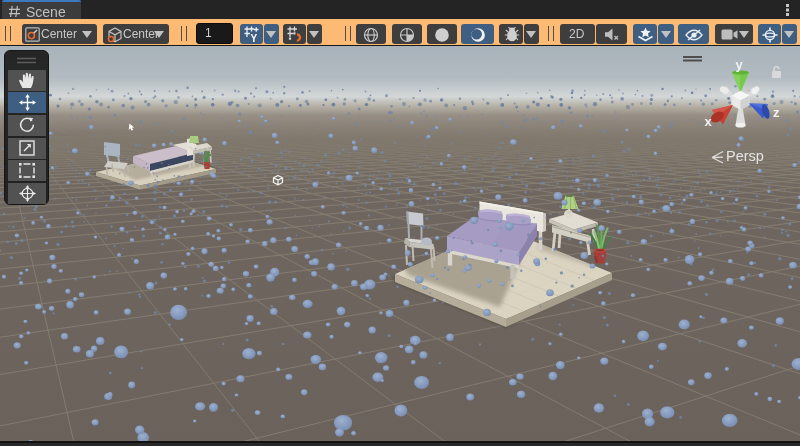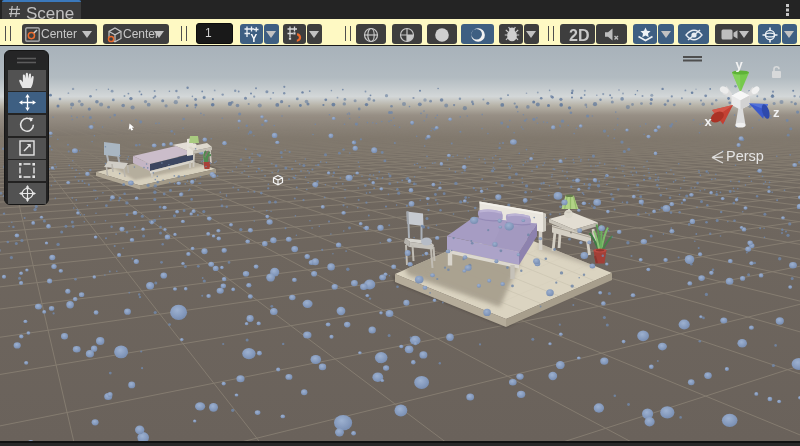--- a/index.html
+++ b/index.html
@@ -1,23 +1,23 @@
 <!DOCTYPE html>
 <html><head><meta charset="utf-8"><style>
 *{margin:0;padding:0;box-sizing:border-box}
 html,body{width:800px;height:446px;overflow:hidden;background:#282828;font-family:"Liberation Sans",sans-serif}
 #app{position:relative;width:800px;height:446px}
 .abs{position:absolute}
 
 #tabbar{left:0;top:0;width:800px;height:19px;background:#242424}
 #tab{left:2px;top:0;width:79px;height:19px;background:#3c3c3c;border-top:2px solid #3b79bc;border-radius:2px 2px 0 0}
-#tab span{position:absolute;left:24px;top:2px;font-size:17px;color:#c0c0c0}
+#tab span{position:absolute;left:24px;top:2px;font-size:14px;color:#c0c0c0}
 #kebab{right:11px;top:4px;width:3px;height:12px}
 
-#toolbar{left:0;top:19px;width:800px;height:27px;background:#fef9c3;border-bottom:1px solid #191919}
+#toolbar{left:0;top:19px;width:800px;height:27px;background:#fdba74;border-bottom:1px solid #191919}
 .tbtn{position:absolute;top:5px;height:20px;background:#3e3e3e;border-radius:3px}
 .tbtn.blue{background:#3e5f82}
 .sep{position:absolute;top:7px;width:6px;height:15px;border-left:1.5px solid #4f4f4f;border-right:1.5px solid #4f4f4f}
 .tlabel{position:absolute;top:3px;font-size:12px;color:#c8c8c8}
 .arr{position:absolute;width:0;height:0;border-left:5.5px solid transparent;border-right:5.5px solid transparent;border-top:7px solid #c2c2c2}
 
 #vp{left:0;top:46px;width:800px;height:395px}
 
 #palette{left:4px;top:50px;width:45px;height:155px;background:#1e1e1ef2;border-radius:6px;border:1px solid #161616}
 .pbtn{position:absolute;left:3px;width:38px;height:21px;background:#525252}
@@ -124,21 +124,21 @@
           </g>
           <ellipse cx="8" cy="3.8" rx="2.9" ry="2.3" fill="#cfcfcf"></ellipse>
           <ellipse cx="8" cy="9.6" rx="4.9" ry="5.7" fill="#cfcfcf"></ellipse>
         </svg>
       </div>
    <div class="tbtn" style="left:524px;width:15px">
         <i class="arr" style="left:2px;top:7px"></i>
       </div>
    <div class="sep" style="left:548px"></div>
    <div class="tbtn" style="left:560px;width:35px">
-        <span style="position:absolute;left:9px;top:3px;font-size:16px;font-weight:bold;color:#c8c8c8">2D</span>
+        <span style="position:absolute;left:9px;top:3px;font-size:12px;font-weight:normal;color:#c8c8c8">2D</span>
       </div>
    <div class="tbtn" style="left:596px;width:31px">
         <svg style="position:absolute;left:8px;top:4px" width="17" height="13" viewBox="0 0 17 13">
           <path d="M1 4.2 H4 L8.5 0.5 V12.5 L4 8.8 H1 Z" fill="#bdbdbd"></path>
           <path d="M10.5 8 L14 11.5 M14 8 L10.5 11.5" stroke="#bdbdbd" stroke-width="1.4"></path>
         </svg>
       </div>
    <div class="tbtn blue" style="left:633px;width:24px">
         <svg style="position:absolute;left:4px;top:3px" width="17" height="15" viewBox="0 0 17 15">
           <path d="M8.5 0.5 L10 3.8 L13.6 4.2 L11 6.6 L11.7 10.2 L8.5 8.4 L5.3 10.2 L6 6.6 L3.4 4.2 L7 3.8 Z" fill="#eef2f6"></path>

